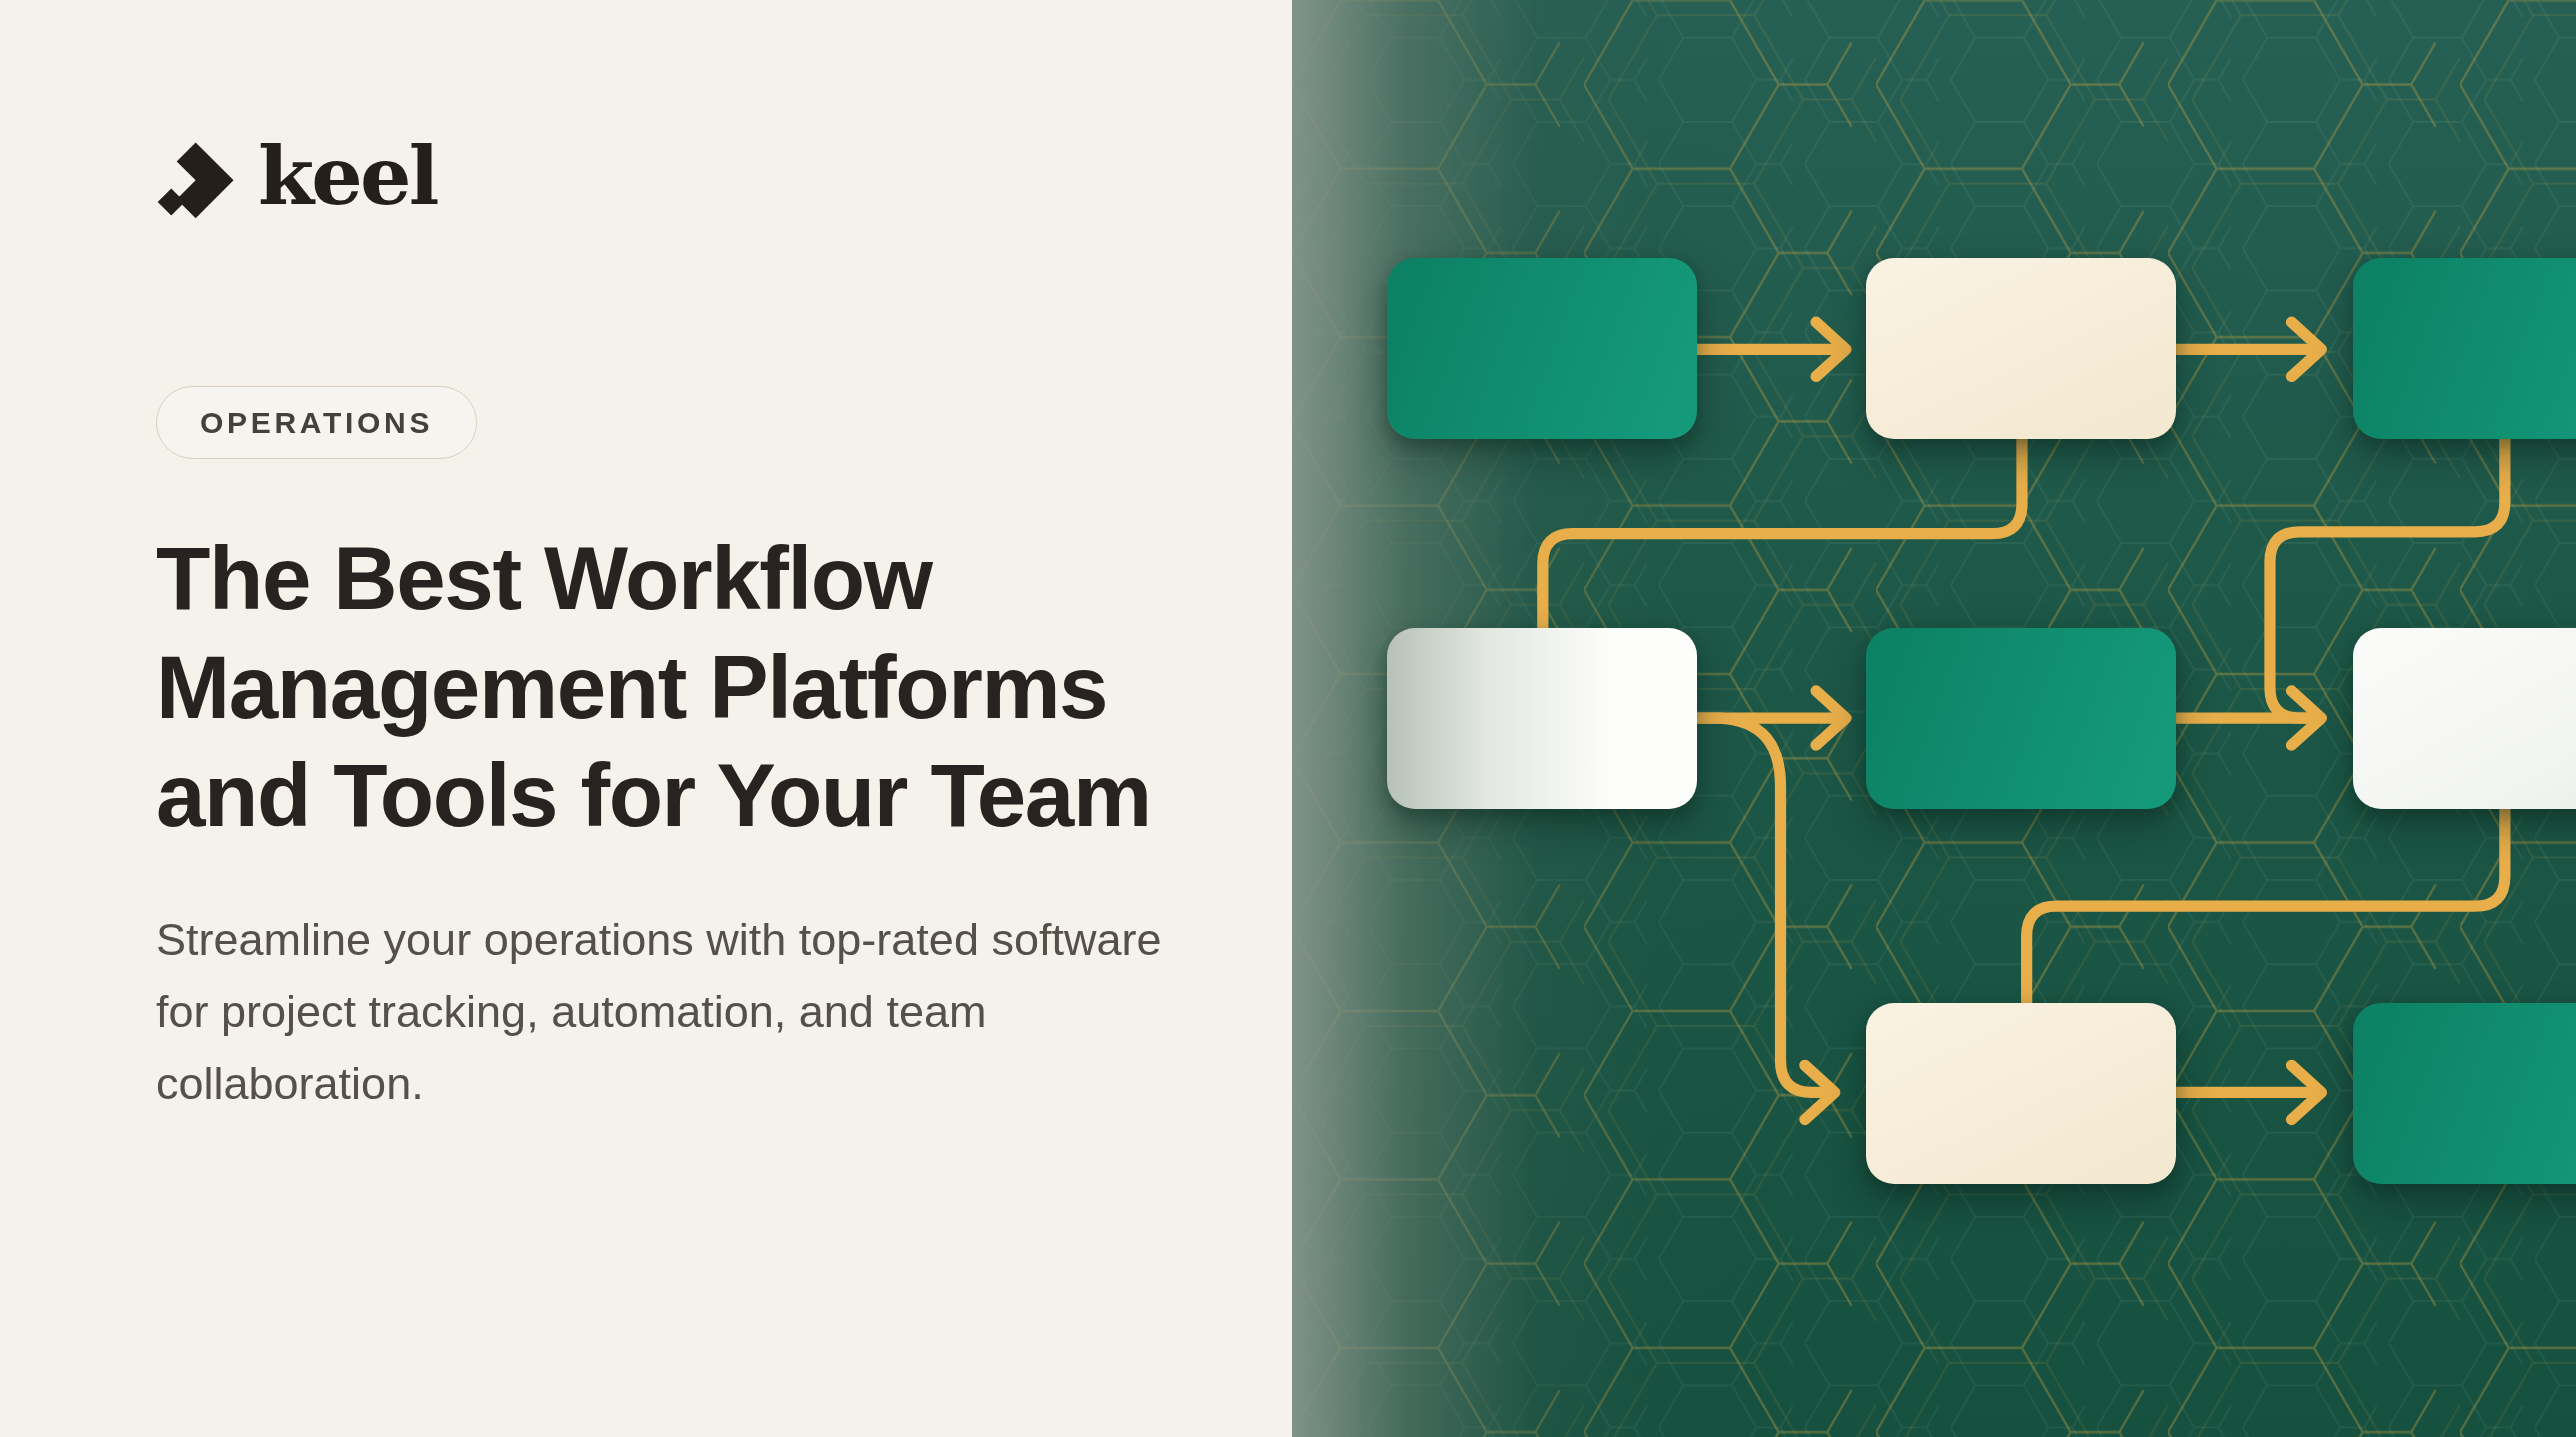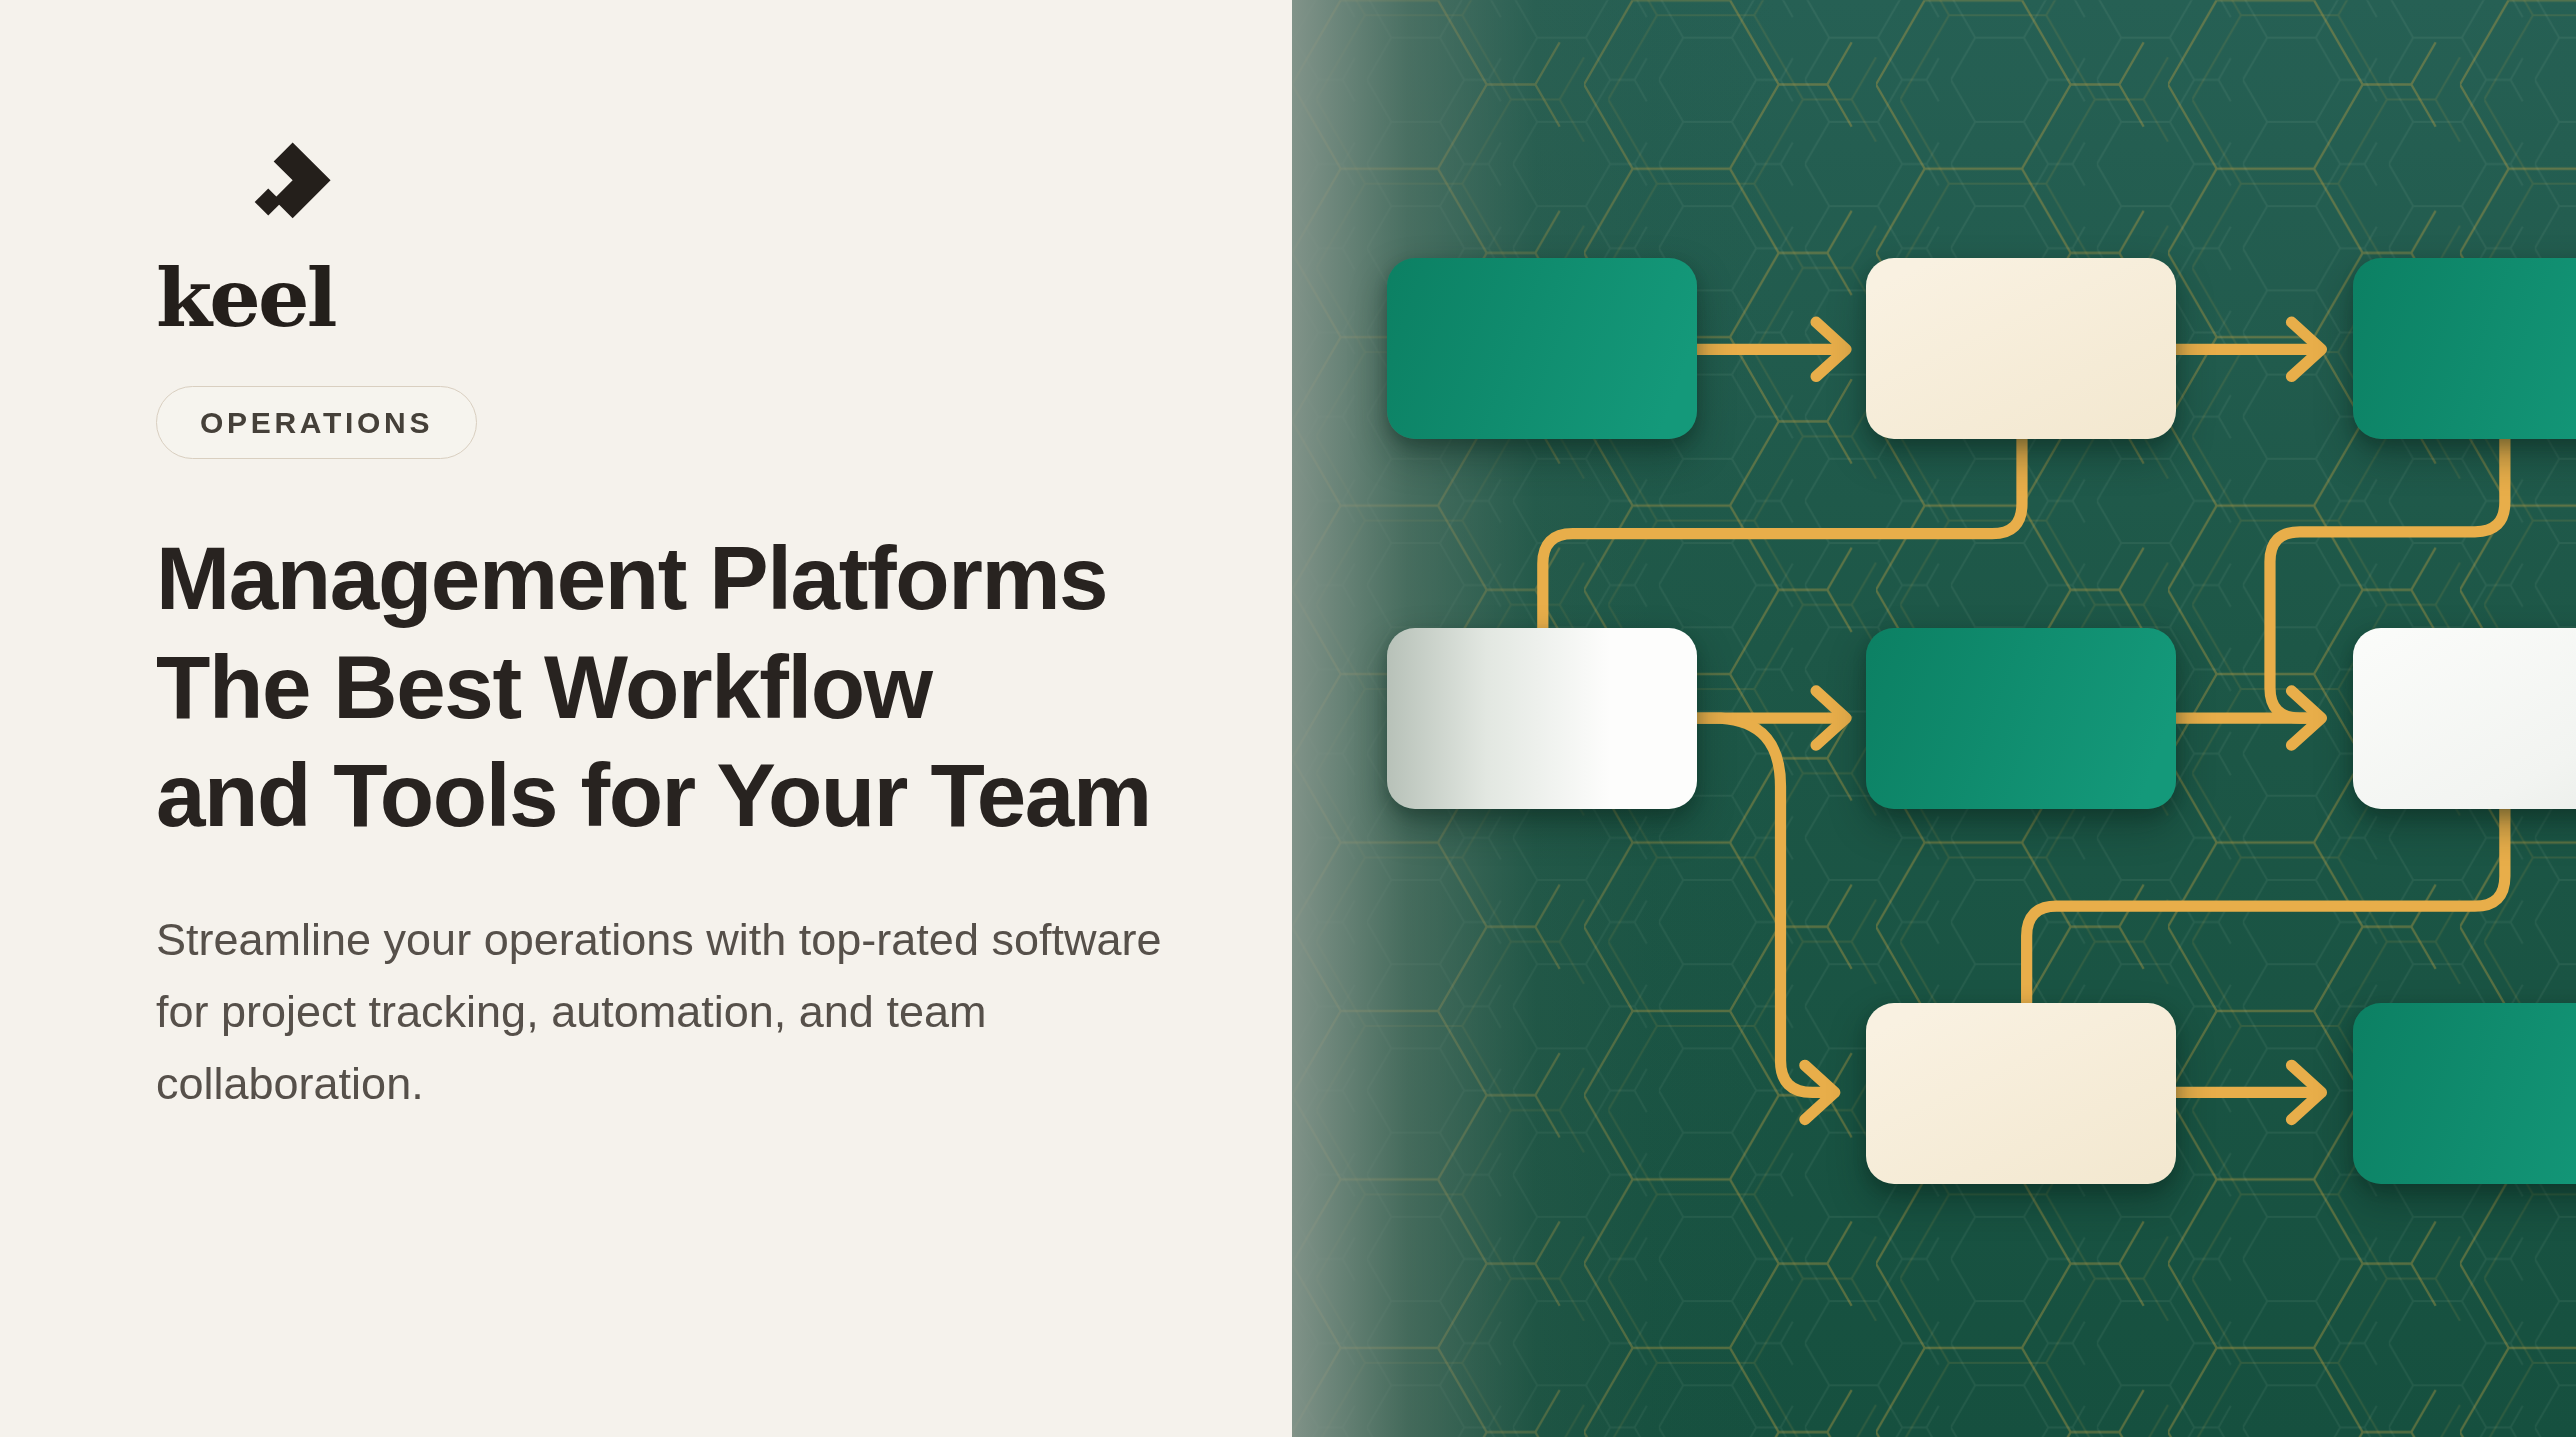--- a/index.html
+++ b/index.html
@@ -36,21 +36,21 @@
   }
 
   
   .left-panel{
     position:absolute;left:0;top:0;width:1292px;height:1438px;
     background:var(--page-bg);
     z-index:2;
   }
   .logo-row{
     position:absolute;left:156px;top:137px;
-    display:flex;align-items:flex-end;gap:40px;flex-direction:column;
+    display:flex;align-items:center;gap:20px;
   }
   .logo-mark{width:82px;height:84px;display:block;}
   .logo-mark path{fill:var(--logo-ink);}
   .logo-word{
     font-family:"DejaVu Serif","Liberation Serif",serif;
     font-weight:700;
     font-size:81px;
     letter-spacing:-2.8px;
     color:var(--logo-ink);
     line-height:1;
@@ -133,22 +133,22 @@
         <path d="M 22 76 L 42 96 L 22 116 L 2 96 Z"></path>
       </svg>
       <div class="logo-word">keel</div>
     </div>
 
     <div class="badge">
       <span>OPERATIONS</span>
     </div>
 
     <h1 class="headline">
+      <span>The Best Workflow</span>
       <span>Management Platforms</span>
-      <span>The Best Workflow</span>
       <span>and Tools for Your Team</span>
     </h1>
 
     <p class="subtitle">Streamline your operations with top-rated software for project tracking, automation, and team collaboration.</p>
   </div>
 
   <div class="right-panel">
 
     <svg class="hex-layer" width="1284" height="1438" aria-hidden="true" viewBox="0 0 1372 1536">
       <defs>

